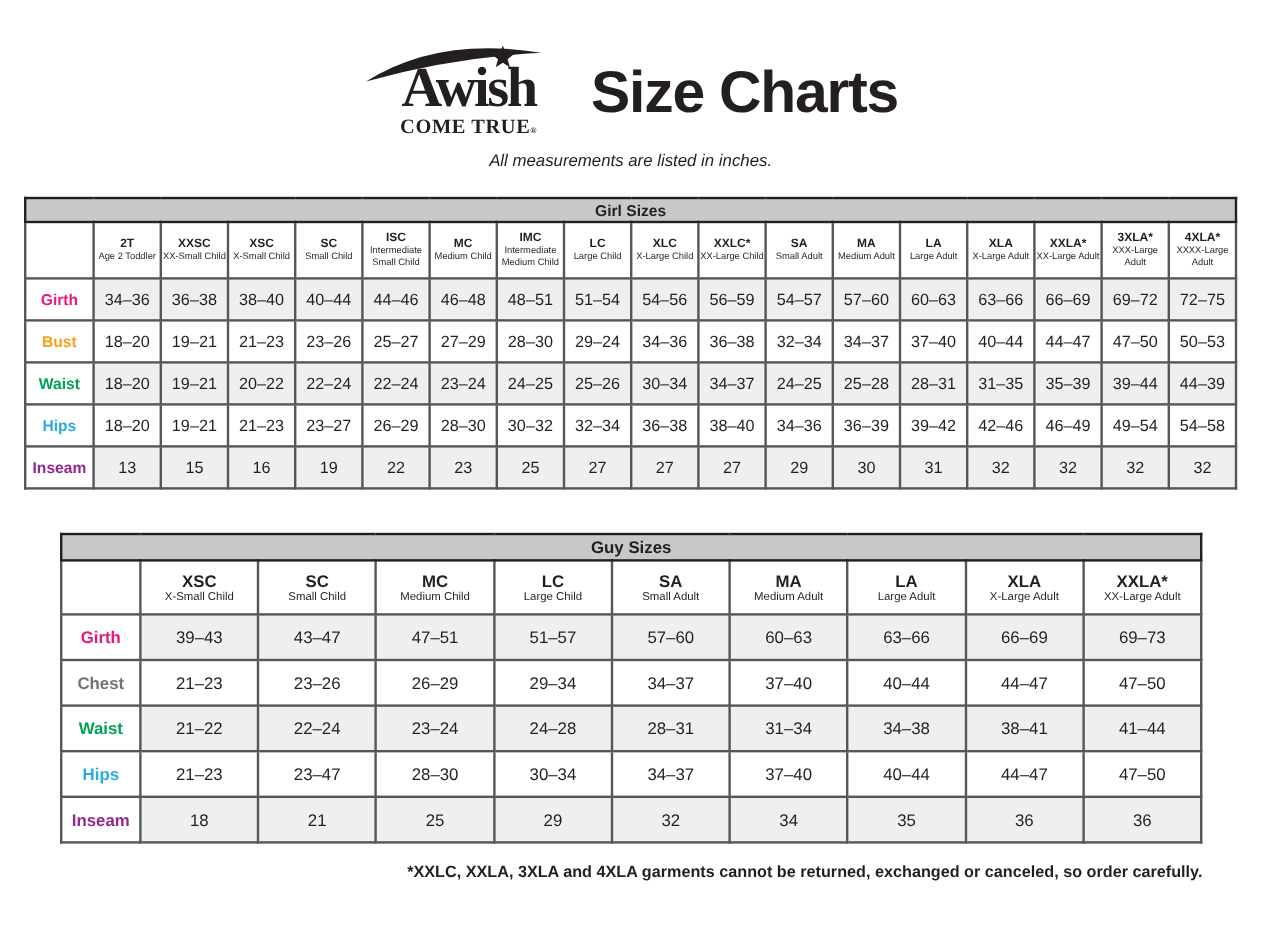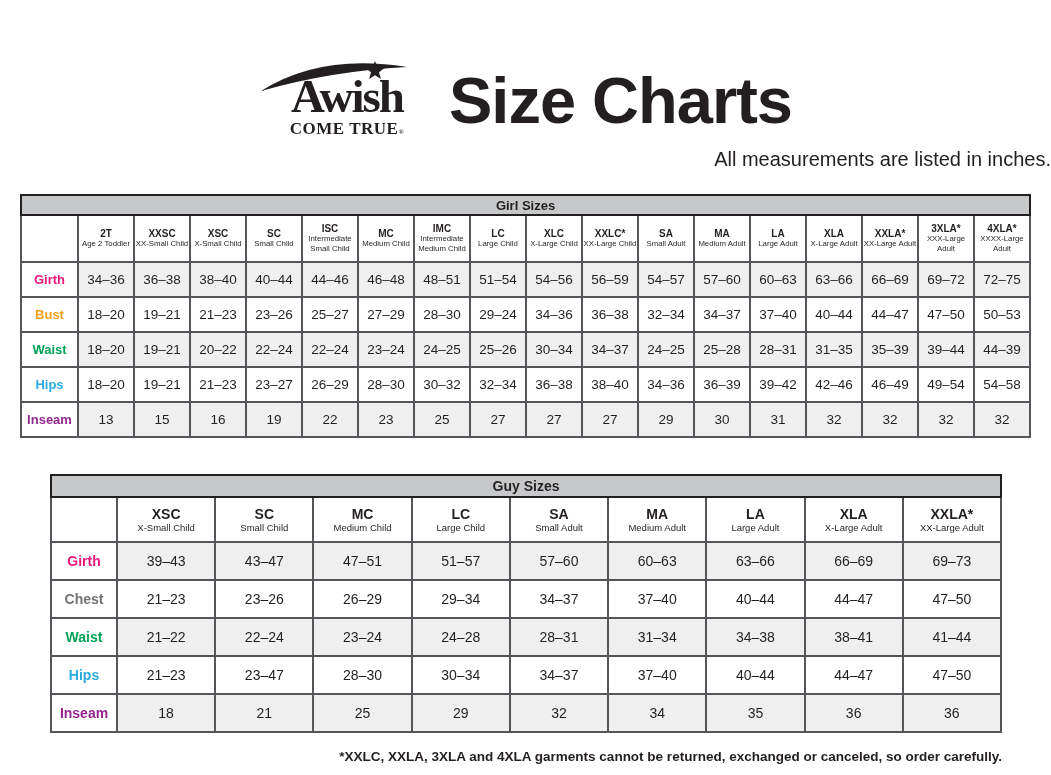--- a/index.html
+++ b/index.html
@@ -3,34 +3,34 @@
 <meta charset="utf-8">
 <style>
   html,body { margin:0; padding:0; }
   body {
     width:1051px; height:775px; background:#ffffff;
     font-family:"Liberation Sans", sans-serif; color:#231F20;
     overflow:hidden;
   }
 
   
-  .header-row { display:flex; justify-content:center; align-items:center; padding-top:25px;margin-top:36px; }
+  .header-row { display:flex; justify-content:center; align-items:center; padding-top:38px; }
 
   .logo { position:relative; width:176px; height:78px; margin-right:14px;
           font-family:"Liberation Serif", serif; }
   .logo-swoosh { position:absolute; top:-2px; left:2px; z-index:2; }
   .logo-awish { position:absolute; top:12px; left:0; width:100%; text-align:center;
                 font-size:47px; font-weight:bold; letter-spacing:-2px; line-height:1; z-index:1; }
   .logo-cometrue { position:absolute; bottom:0; left:0; width:100%; text-align:center;
                    font-size:17px; font-weight:bold; letter-spacing:0.5px; }
   .logo-reg { font-size:7px; }
 
-  .main-title { font-size:65px; font-weight:bold; letter-spacing:-1px; line-height:1;text-align:right; }
-
-  .subtitle { text-align:right; font-size:20px; margin-top:9px; }
+  .main-title { font-size:49px; font-weight:bold; letter-spacing:-1px; line-height:1;text-align:right; }
+
+  .subtitle { text-align:center; font-size:14px; margin-top:9px;font-style:italic; }
 
   
   table { border-collapse:collapse; table-layout:fixed; border:2px solid #231F20; }
   #girl-table { width:1011px; margin:23px 0 0 20px; }
   #guy-table  { width:952px;  margin:36px 0 0 50px; }
 
   th, td { border:2px solid #55565A; text-align:center; vertical-align:middle; padding:0; }
 
   .banner { background:#C7C8CA; font-weight:bold; color:#231F20; border:2px solid #231F20; }
   #girl-table .banner { font-size:13px; height:18px; }

